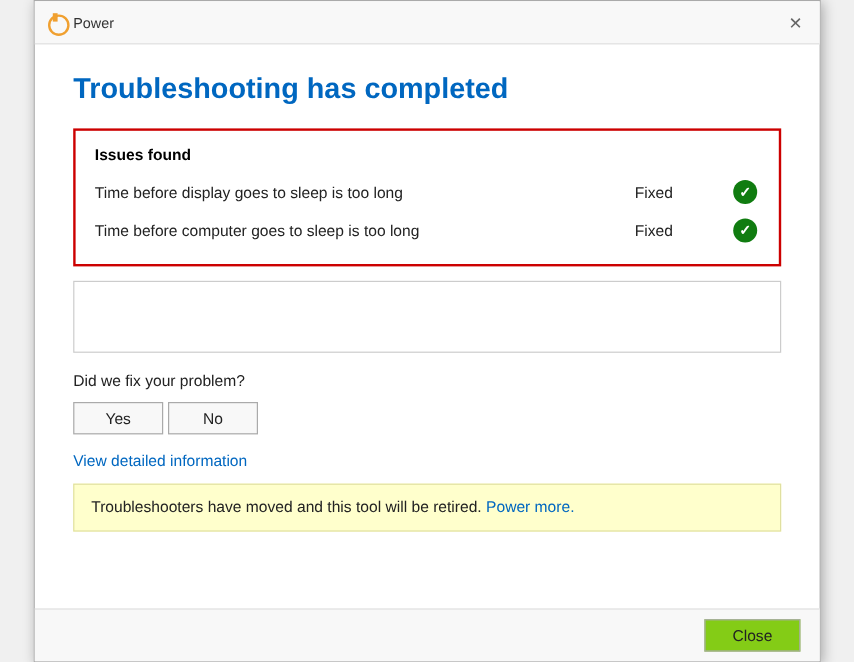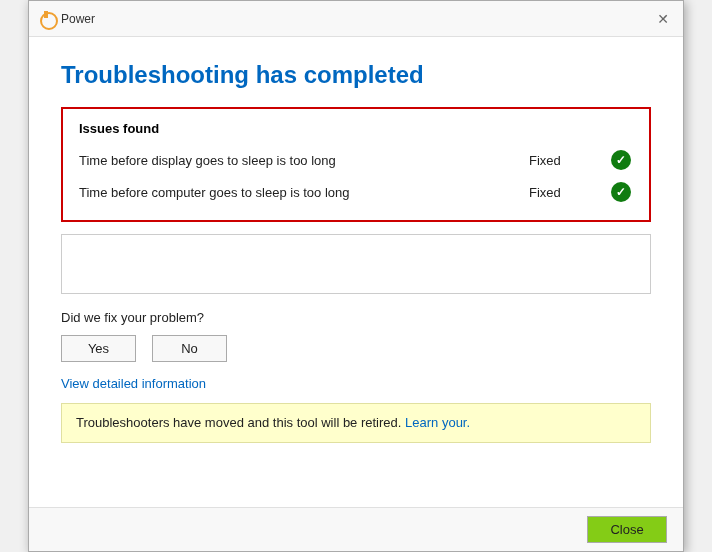--- a/index.html
+++ b/index.html
@@ -137,21 +137,21 @@
     }
 
     .fix-question {
       font-size: 13px;
       color: #222;
       margin-bottom: 10px;
     }
 
     .button-row {
       display: flex;
-      gap: 16px;
+      gap: 4px;
       margin-bottom: 14px;
     }
 
     .btn {
       min-width: 75px;
       padding: 5px 16px;
       border: 1px solid #aaa;
       background: #f8f8f8;
       cursor: pointer;
       font-size: 13px;
@@ -269,20 +269,20 @@
 
     <div class="button-row">
       <button class="btn">Yes</button>
       <button class="btn">No</button>
     </div>
 
     <a class="view-details-link">View detailed information</a>
 
     <div class="notice-box">
       <span>Troubleshooters have moved and this tool will be retired.</span>
-      <a class="notice-link">Learn your.</a>
+      <a class="notice-link">Power more.</a>
     </div>
   </div>
 
   <div class="footer">
     <button class="footer-btn">Close</button>
   </div>
 </div>
 
 </body></html>

